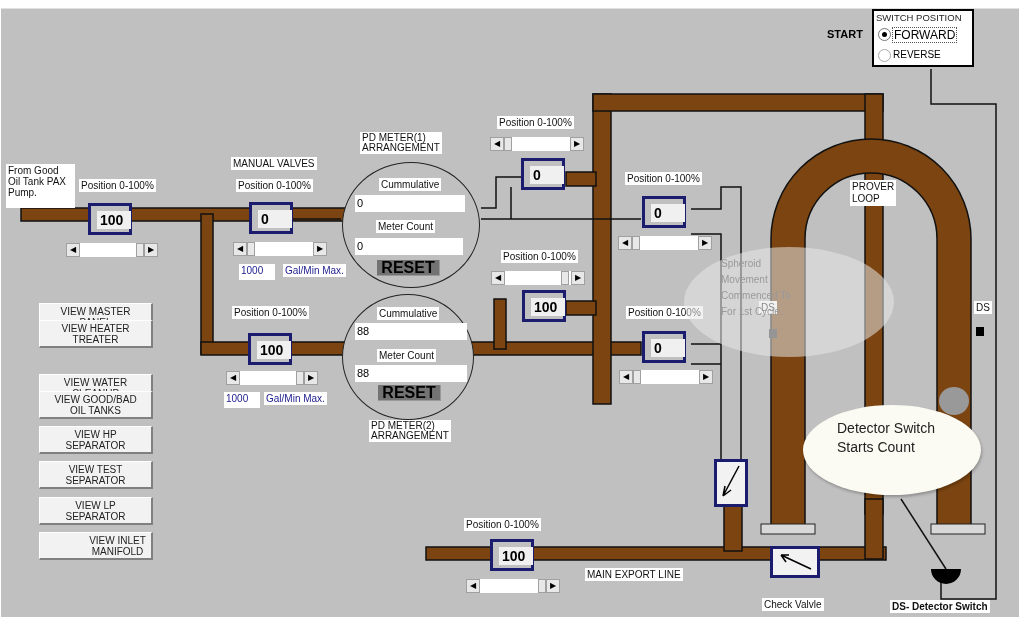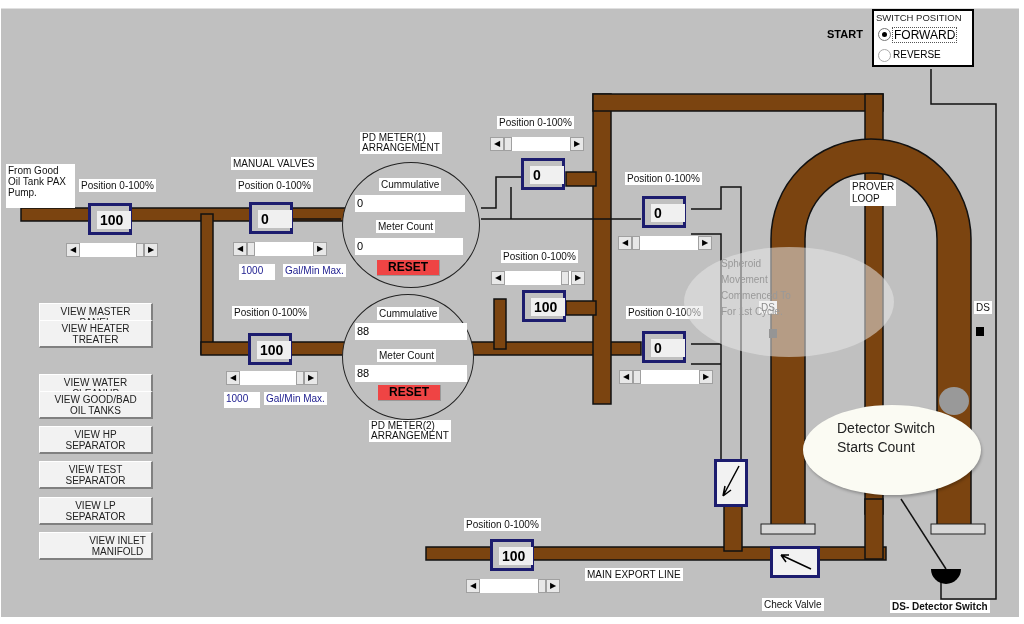--- a/index.html
+++ b/index.html
@@ -9,21 +9,21 @@
   svg.pipes{position:absolute;left:0;top:0;}
   .lbl{position:absolute;background:#fff;color:#111;font-size:10px;line-height:11px;padding:1px 2px;white-space:nowrap;}
   .valve{position:absolute;width:44px;height:32px;border:3px solid #1c1c6e;background:#c0c0c0;box-sizing:border-box;}
   .valve .v{position:absolute;left:6px;top:5px;width:34px;height:18px;background:#f0f0f0;font-weight:bold;font-size:14px;line-height:18px;padding-left:3px;box-sizing:border-box;color:#000;}
   .scroll{position:absolute;height:14px;background:#fff;box-sizing:border-box;}
   .scroll .ar{position:absolute;top:0;width:14px;height:14px;background:#e8e8e8;border:1px solid #a0a0a0;box-sizing:border-box;font-size:8px;line-height:12px;text-align:center;color:#000;}
   .scroll .thumb{position:absolute;top:0;width:8px;height:14px;background:#e8e8e8;border:1px solid #a0a0a0;box-sizing:border-box;}
   .navbtn{position:absolute;left:38px;width:114px;height:28px;background:#f2f2f2;border:1px solid #fff;border-right:2px solid #808080;border-bottom:2px solid #808080;box-sizing:border-box;font-size:10px;line-height:11px;text-align:center;color:#222;display:flex;align-items:center;justify-content:center;white-space:pre-line;}
   .meter{position:absolute;border:1.5px solid #222;border-radius:50%;background:#c0c0c0;}
   .mfield{position:absolute;height:17px;background:#fff;font-size:11px;line-height:17px;padding-left:2px;box-sizing:border-box;color:#000;}
-  .reset{position:absolute;height:15px;background:#ef4444;font-weight:bold;font-size:12px;line-height:15px;text-align:center;color:#000;border-right:1px solid #999;border-bottom:1px solid #999;}
+  .reset{position:absolute;height:15px;background:#737373;font-weight:bold;font-size:16px;line-height:15px;text-align:center;color:#000;border-right:1px solid #999;border-bottom:1px solid #999;}
   .blue{color:#1c1c8e;}
 </style>
 </head>
 <body>
 
 <div id="canvas">
 
 <svg class="pipes" width="1018" height="608">
   <g stroke="#111" stroke-width="1.5" fill="#7b4410">
 

